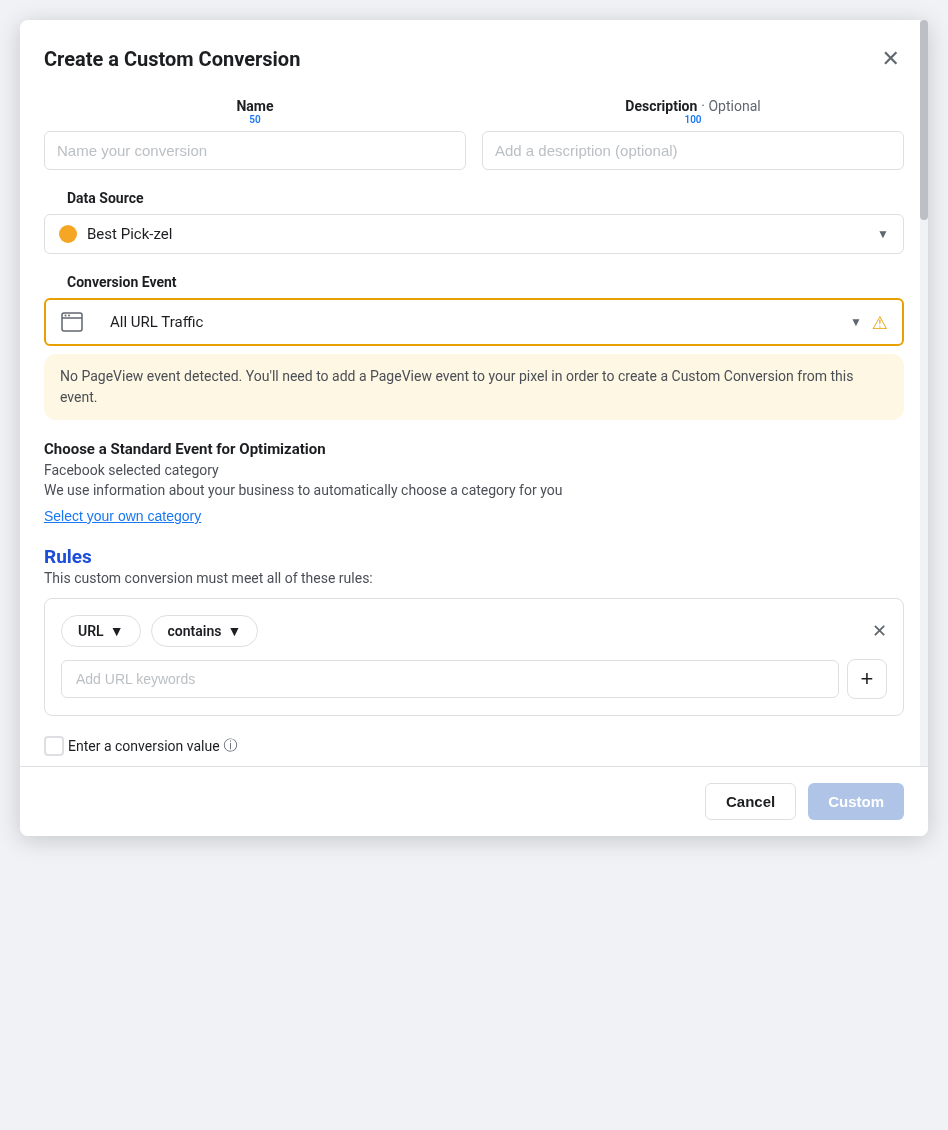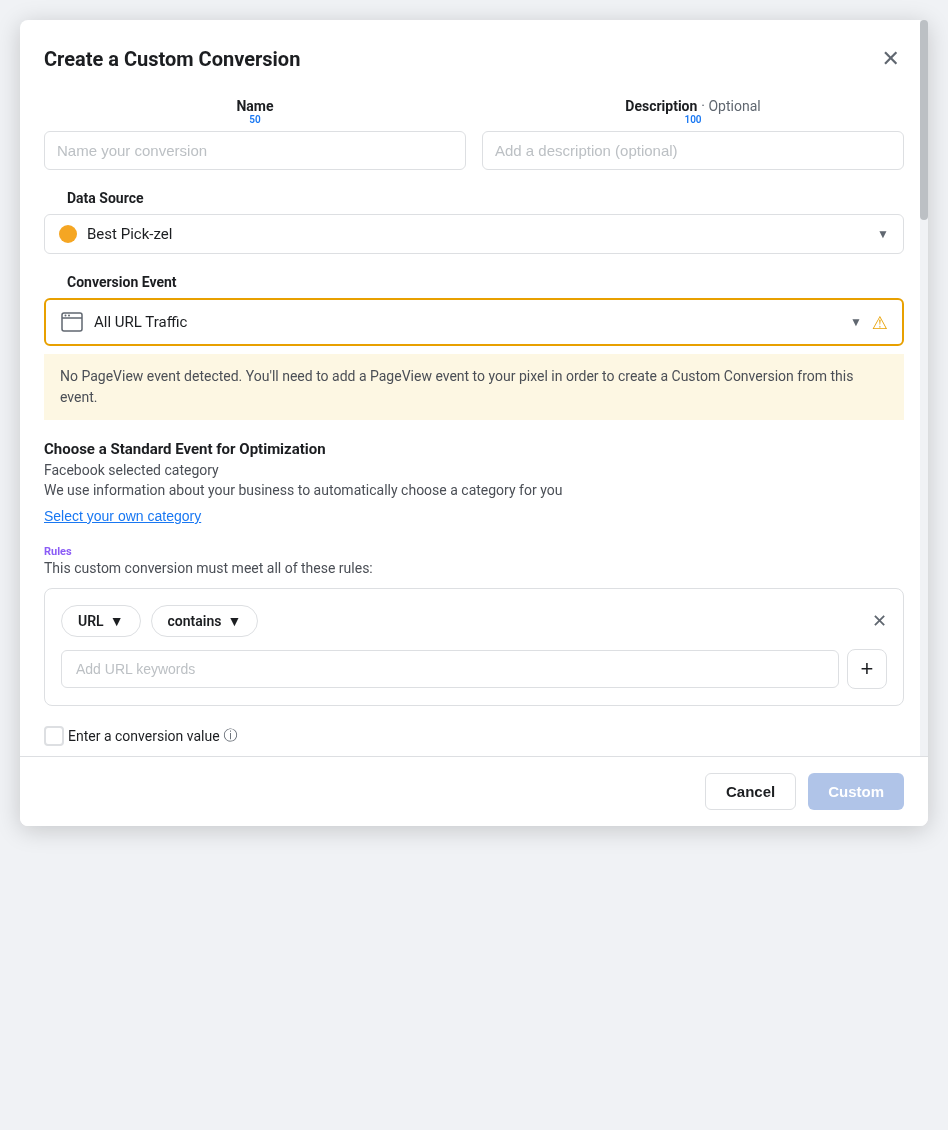--- a/index.html
+++ b/index.html
@@ -131,39 +131,39 @@
       background: #fff;
       display: flex;
       align-items: center;
       justify-content: space-between;
       cursor: pointer;
       margin-bottom: 0;
     }
     .conversion-event-left {
       display: flex;
       align-items: center;
-      gap: 10px;
+      gap: 26px;
     }
     .browser-icon {
       width: 24px;
       height: 24px;
       flex-shrink: 0;
     }
     .conversion-event-right {
       display: flex;
       align-items: center;
       gap: 10px;
     }
     .warning-icon {
       color: #e8a000;
       font-size: 18px;
     }
     .warning-box {
       background: #fdf7e3;
-      border-radius: 0;
+      border-radius: 12px;
       padding: 12px 16px;
       font-size: 14px;
       color: #4b4f56;
       margin-top: 8px;
       margin-bottom: 20px;
       line-height: 1.5;
     }
     .standard-event-section {
       margin-bottom: 20px;
     }
@@ -189,23 +189,23 @@
       text-decoration: underline;
       cursor: pointer;
       background: none;
       border: none;
       padding: 0;
     }
     .rules-section {
       margin-bottom: 20px;
     }
     .rules-title {
-      font-size: 11px;
+      font-size: 19px;
       font-weight: 700;
-      color: #8b5cf6;
+      color: #1d4ed8;
       margin-bottom: 2px;
     }
     .rules-subtitle {
       font-size: 14px;
       color: #4b4f56;
       margin-bottom: 12px;
     }
     .rules-box {
       border: 1.5px solid #dddfe2;
       border-radius: 8px;

